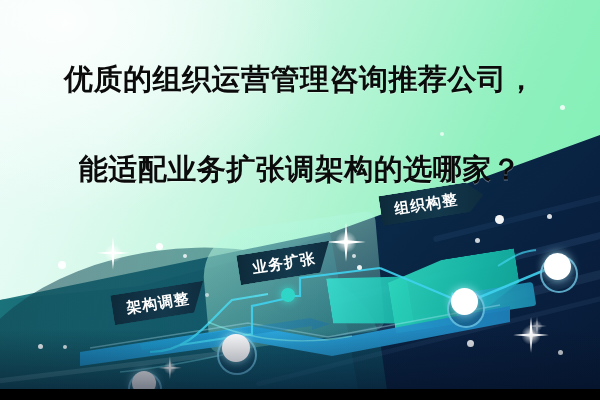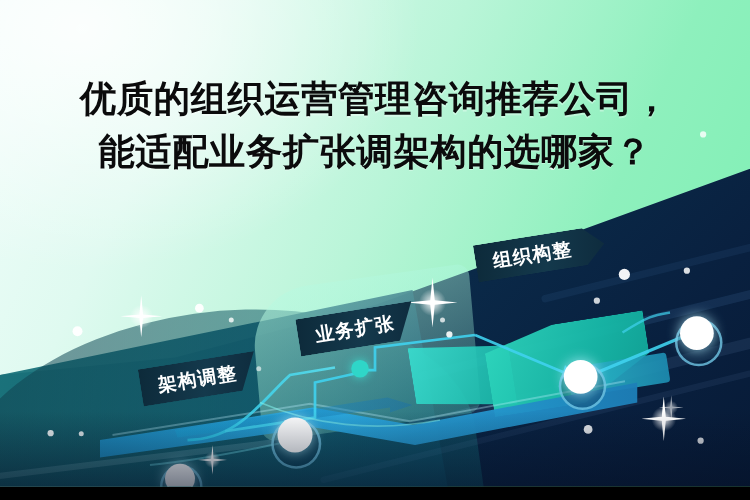--- a/index.html
+++ b/index.html
@@ -121,21 +121,21 @@
 
   
   .headline{
     position:absolute;left:0;top:58px;width:600px;
     text-align:center;color:#0b0b0c;
     font-weight:bold;font-size:29px;line-height:42px;
     letter-spacing:.5px;
     font-family:"DejaVu Sans","Liberation Sans",sans-serif;
     text-shadow:0 1px 0 rgba(255,255,255,.35);
   }
-  .headline .l2{display:block;}
+  .headline .l2{display:block;margin-top:48px;}
 
   
   .badge{
     position:absolute;height:30px;display:flex;align-items:center;
     padding:0 16px 0 14px;color:#ffffff;font-weight:bold;font-size:15px;
     letter-spacing:1px;
     font-family:"DejaVu Sans","Liberation Sans",sans-serif;
     background:linear-gradient(100deg,#0d2a3a 0%,#14394c 55%,#0e2b3d 100%);
     box-shadow:0 2px 6px rgba(0,0,0,.35);
     white-space:nowrap;

